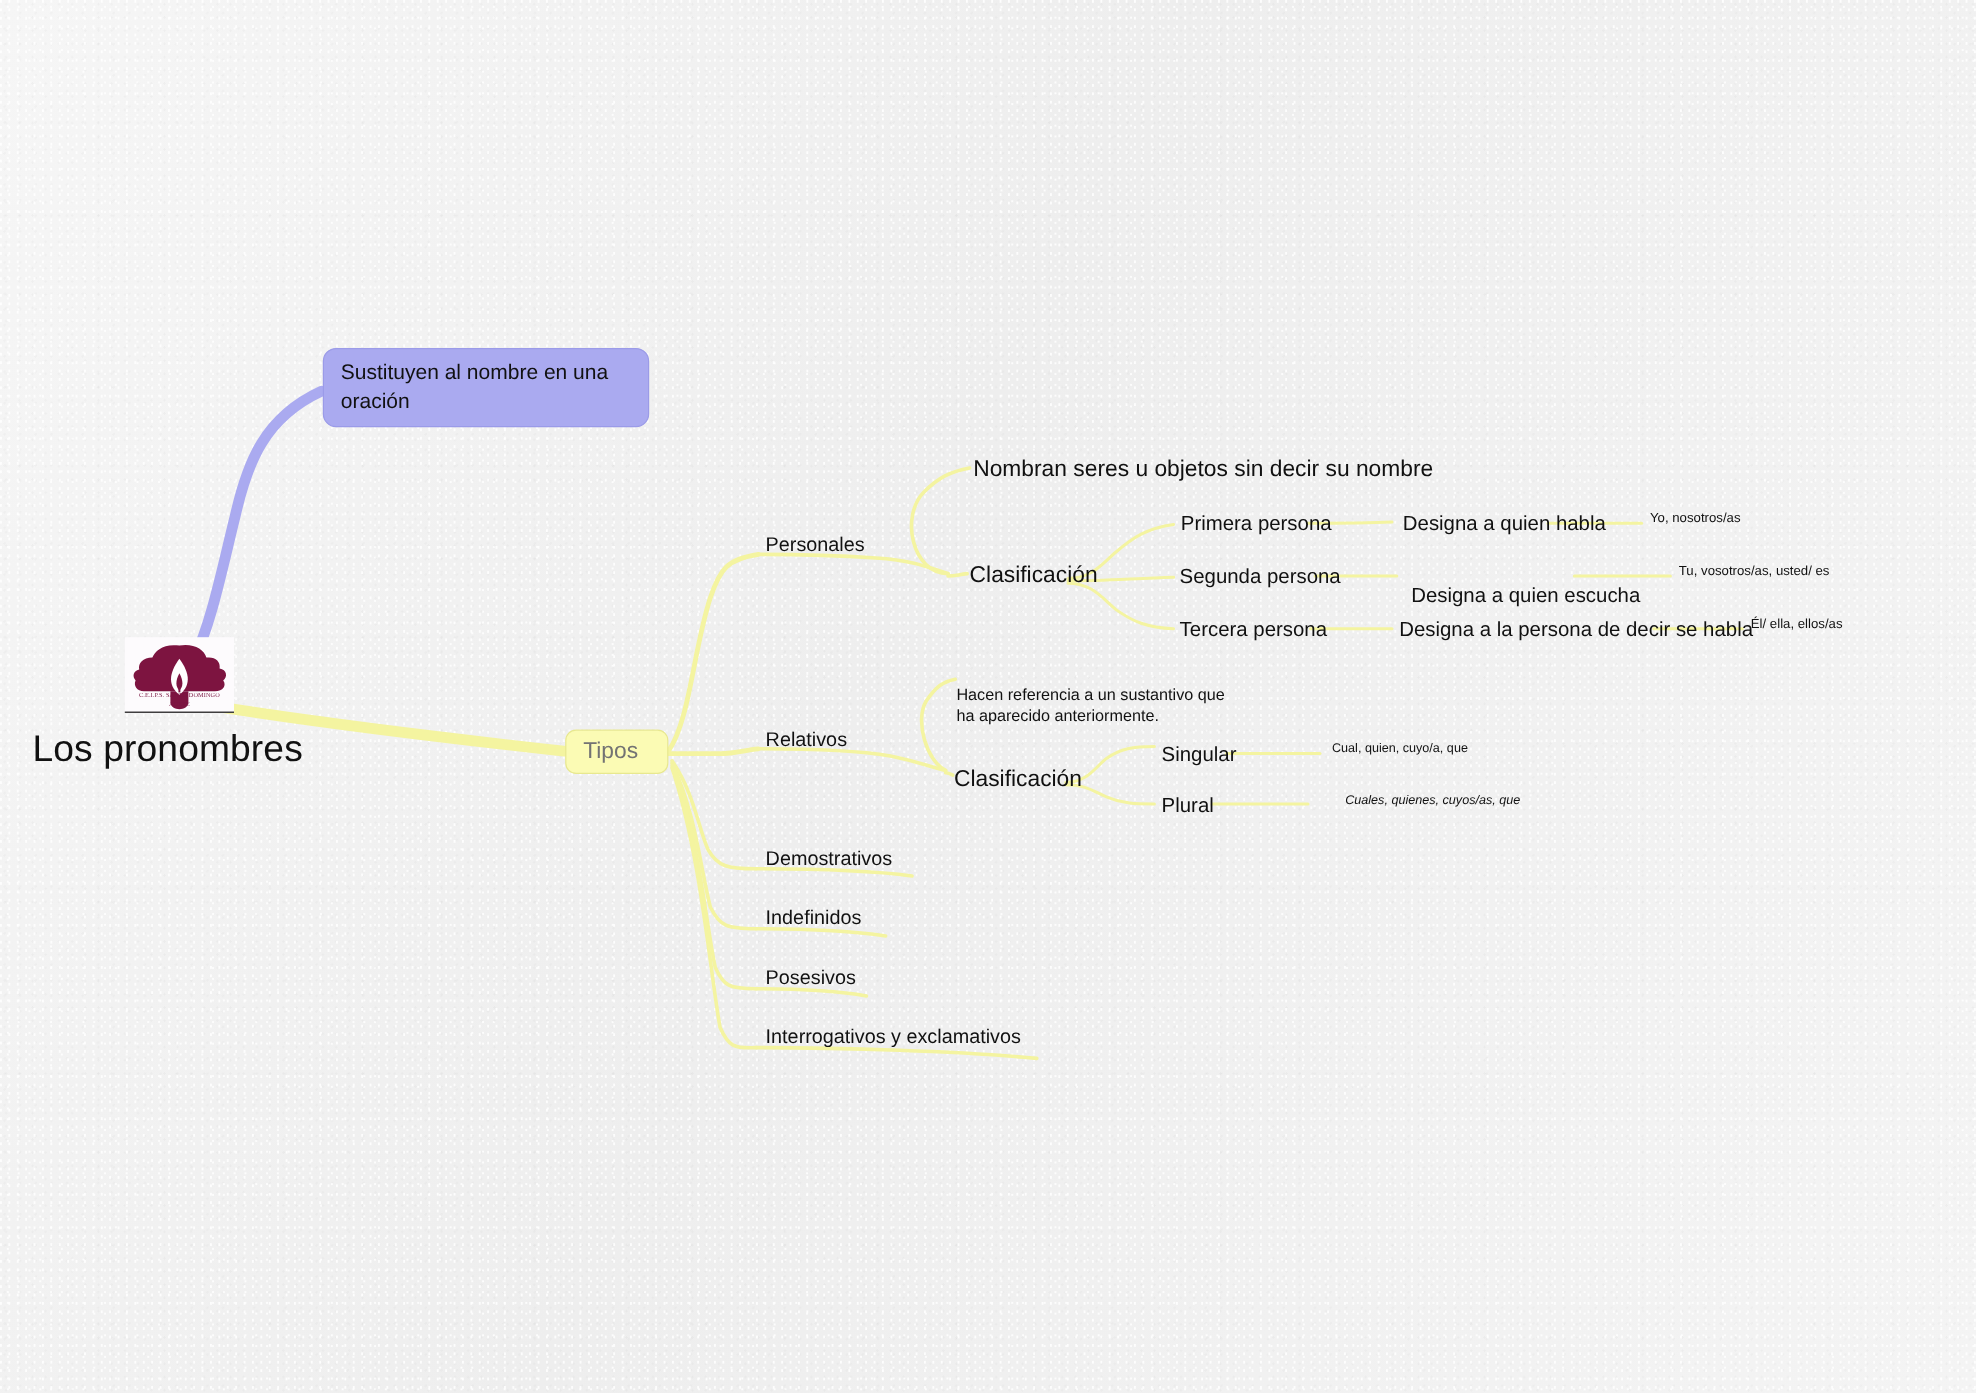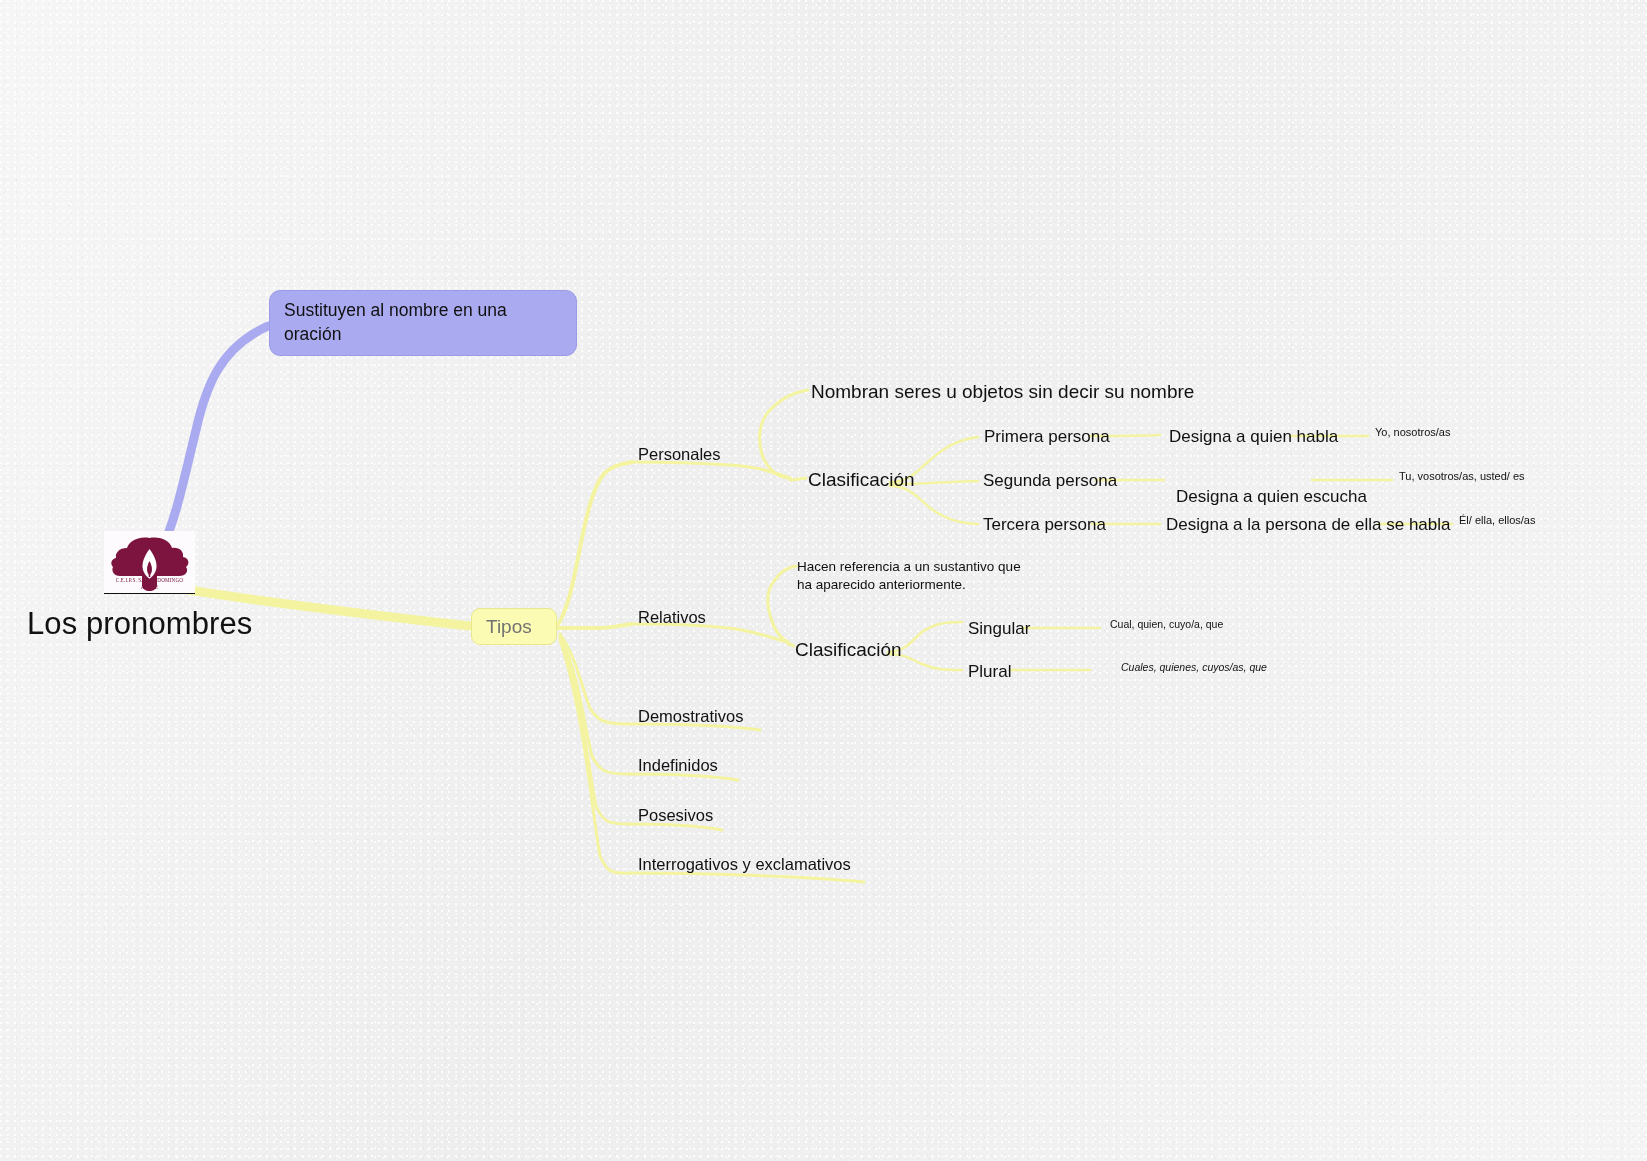--- a/index.html
+++ b/index.html
@@ -79,21 +79,21 @@
     background: #fbfbb4;
     border: 1px solid #e8e88f;
     padding: 6px 14px;
     font-size: 19px;
     color: #737373;
     border-radius: 9px;
     justify-content: flex-start;
   }
   .lvl2 { font-size: 16.5px; }
   .lvl3 { font-size: 19px; }
-  .lvl3b { font-size: 13.5px; line-height: 1.3; }
+  .lvl3b { font-size: 13.5px; line-height: 1.3; margin-top: 12px; }
   .lvl4 { font-size: 17px; }
   .lvl5 { font-size: 11px; }
   .lvl6 { font-size: 10.5px; }
 </style>
 </head>
 <body>
 
 <div id="canvas">
 
   <svg id="wires" viewBox="0 0 1647 1161">
@@ -151,21 +151,21 @@
                C49 45 52.5 41 52.5 35 C52.5 30 50 24 45.5 18 Z" fill="#ffffff"></path>
       <path d="M45.5 30 C43.8 33 43 36 43 38.5 C43 41 44.2 43 45.5 44.5
                C46.8 43 48 41 48 38.5 C48 36 47.2 33 45.5 30 Z" fill="#7d1440"></path>
       <rect x="44.7" y="36" width="1.6" height="10" fill="#7d1440"></rect>
     </svg>
     <div class="logo-cap"><span>C.E.I.P.S. SANTO DOMINGO</span><br><span>AUETE</span></div>
   </div>
 
   <div class="node root-title" style="left:27px; top:605px;">Los pronombres</div>
 
-  <div class="chip chip-purple" style="left:269px; top:290px; width:308px; height:66px;">
+  <div class="chip chip-purple" style="left:269px; top:290px; width:272px; height:66px;">
     <span style="white-space:normal;">Sustituyen al nombre en una oración</span>
   </div>
 
   <div class="chip chip-yellow" style="left:471px; top:608px; width:86px; height:37px;">
     <span>Tipos</span>
   </div>
 
   <div class="node lvl2" style="left:638px; top:444px;">Personales</div>
   <div class="node lvl2" style="left:638px; top:607px;">Relativos</div>
   <div class="node lvl2" style="left:638px; top:706px;">Demostrativos</div>
@@ -178,21 +178,21 @@
 
   <div class="node lvl4" style="left:984px; top:426px;">Primera persona</div>
   <div class="node lvl4" style="left:1169px; top:426px;">Designa a quien habla</div>
   <div class="node lvl5" style="left:1375px; top:426px;">Yo, nosotros/as</div>
 
   <div class="node lvl4" style="left:983px; top:470px;">Segunda persona</div>
   <div class="node lvl4" style="left:1176px; top:470px;margin-top:16px;">Designa a quien escucha</div>
   <div class="node lvl5" style="left:1399px; top:470px;">Tu, vosotros/as, usted/ es</div>
 
   <div class="node lvl4" style="left:983px; top:514px;">Tercera persona</div>
-  <div class="node lvl4" style="left:1166px; top:514px;">Designa a la persona de ella se habla</div>
+  <div class="node lvl4" style="left:1166px; top:514px;">Designa a la persona de decir se habla</div>
   <div class="node lvl5" style="left:1459px; top:514px;">Él/ ella, ellos/as</div>
 
   <div class="node lvl3b" style="left:797px; top:558px; width:240px; white-space:normal;">Hacen referencia a un sustantivo que ha aparecido anteriormente.</div>
   <div class="node lvl3" style="left:795px; top:638px;">Clasificación</div>
 
   <div class="node lvl4" style="left:968px; top:618px;">Singular</div>
   <div class="node lvl6" style="left:1110px; top:618px;">Cual, quien, cuyo/a, que</div>
 
   <div class="node lvl4" style="left:968px; top:661px;">Plural</div>
   <div class="node lvl6" style="left:1121px; top:661px;font-style:italic;">Cuales, quienes, cuyos/as, que</div>

